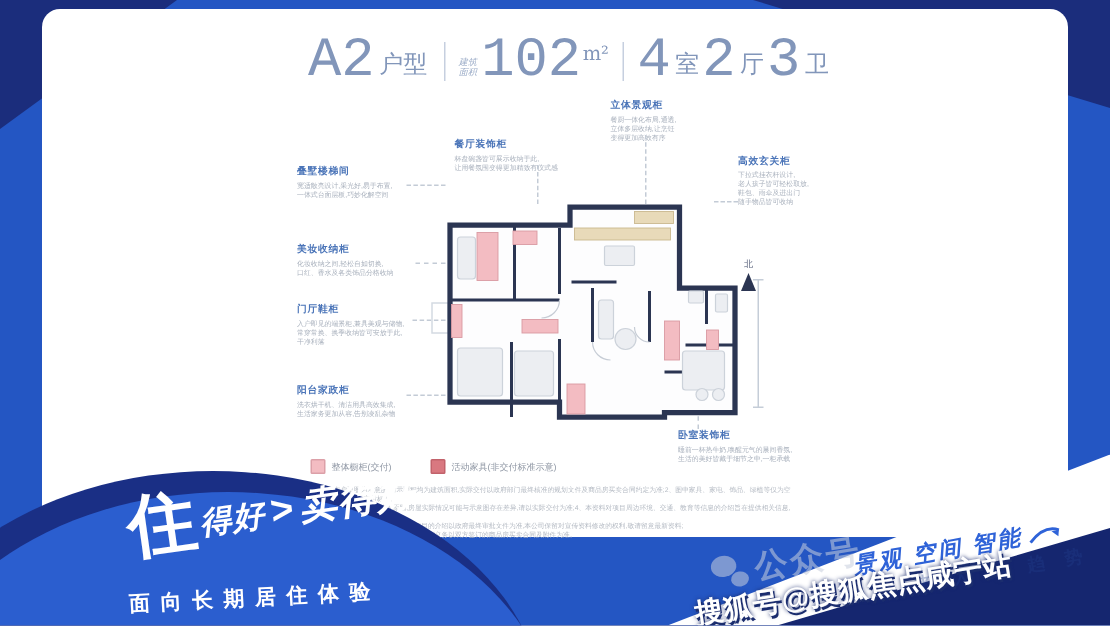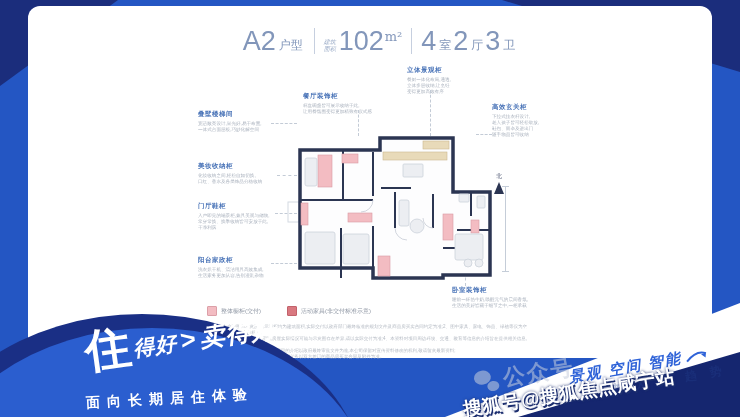--- a/index.html
+++ b/index.html
@@ -9,22 +9,22 @@
   .tl-wedge{position:absolute;left:0;top:0;width:118px;height:86px;background:#1b2d7c;
             clip-path:polygon(0 0,100% 0,0 100%);}
   .tr-wedge{position:absolute;right:0;top:0;width:238px;height:72px;background:#1b2d7c;
             clip-path:polygon(0 0,100% 0,100% 100%);}
   
   .card{position:absolute;left:28px;top:6px;width:684px;height:352px;background:#ffffff;
         border-radius:12px;z-index:1;}
   
   .header{position:absolute;left:0;top:20px;width:100%;display:flex;justify-content:center;
           align-items:flex-end;color:#8296ba;transform:translateX(10px);}
-  .h-big{font-family:Liberation Sans, sans-serif;font-size:27px;line-height:30px;font-weight:400;}
-  .h-small{font-size:12px;margin:0 2px 2px 3px;}
+  .h-big{font-family:Liberation Mono, monospace;font-size:37px;line-height:30px;font-weight:400;}
+  .h-small{font-size:16px;margin:0 2px 2px 3px;}
   .h-div{width:1px;height:26px;background:#c6cfdf;margin:0 9px 2px 9px;}
   .h-stack{display:flex;flex-direction:column;font-size:6px;line-height:7px;margin:0 3px 3px 0;color:#9aabc7;}
   .h-unit{font-size:13px;margin:0 0 12px 1px;font-family:"DejaVu Serif",serif;}
   
   .callout{position:absolute;}
   .c-title{font-size:6.5px;font-weight:bold;color:#4a74b8;letter-spacing:.5px;margin-bottom:2px;}
   .c-line{font-size:4.6px;line-height:6px;color:#a9b1bd;}
   
   .conn{position:absolute;border-top:1px dashed #c3cbd6;}
   .conn-v{position:absolute;border-left:1px dashed #c3cbd6;}

